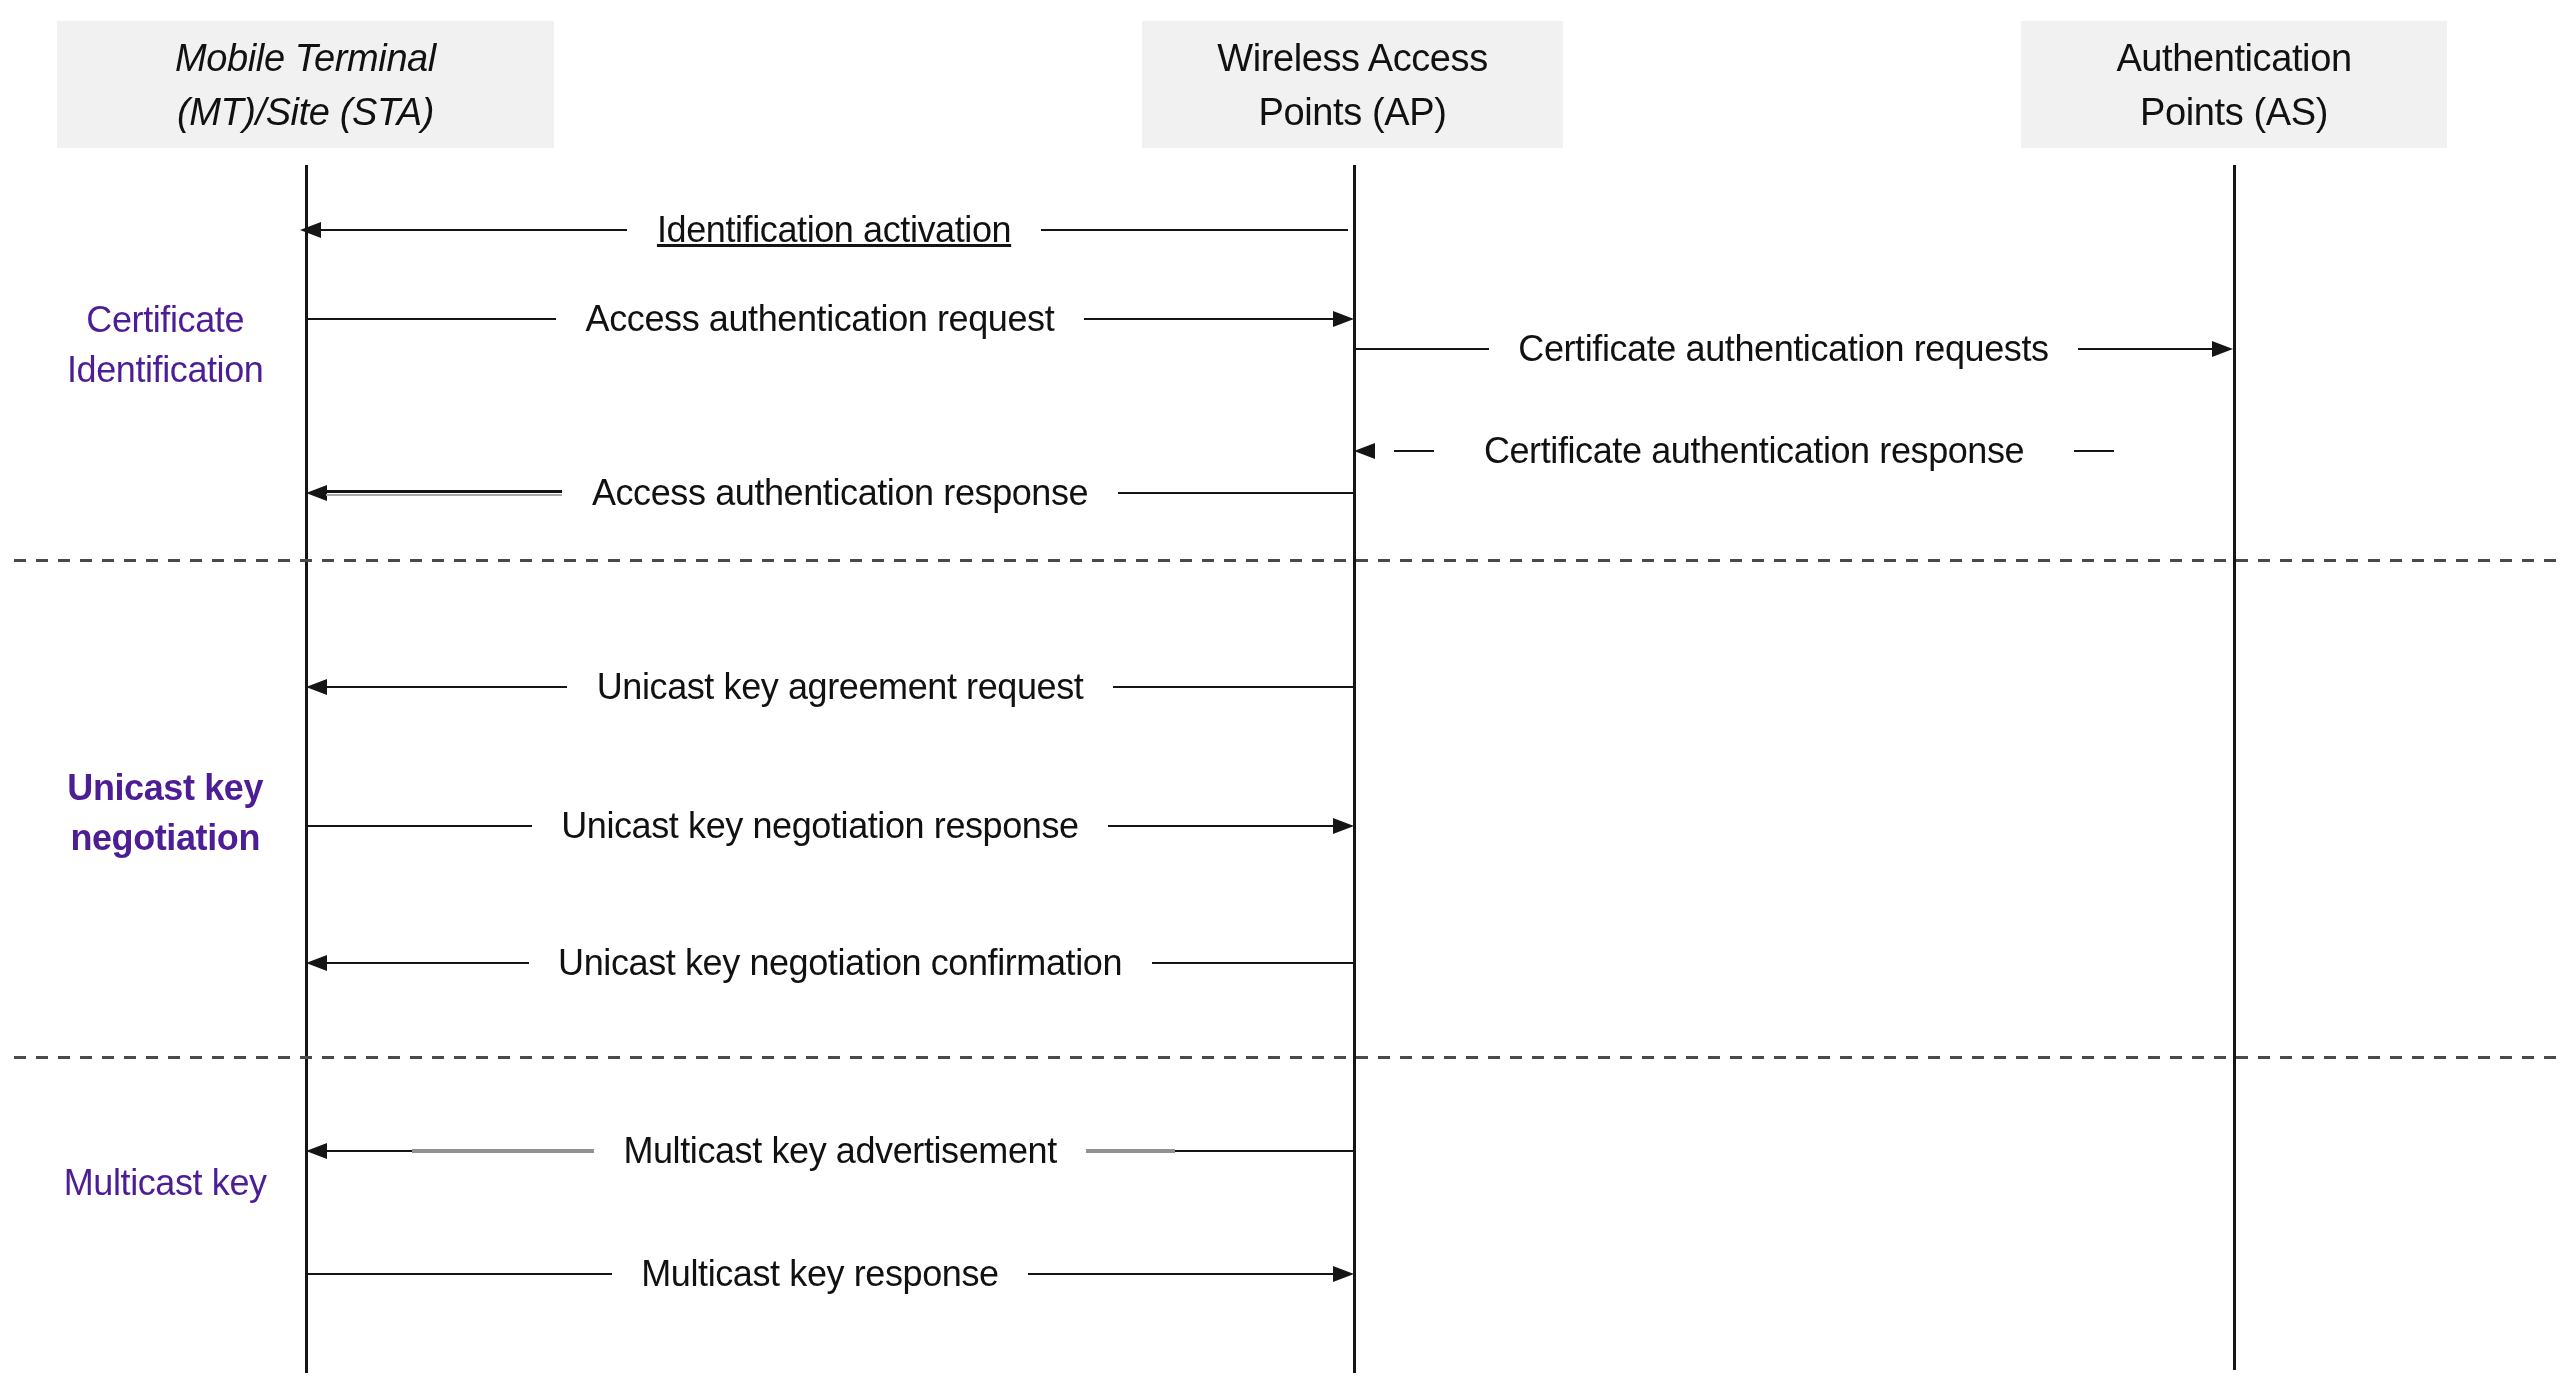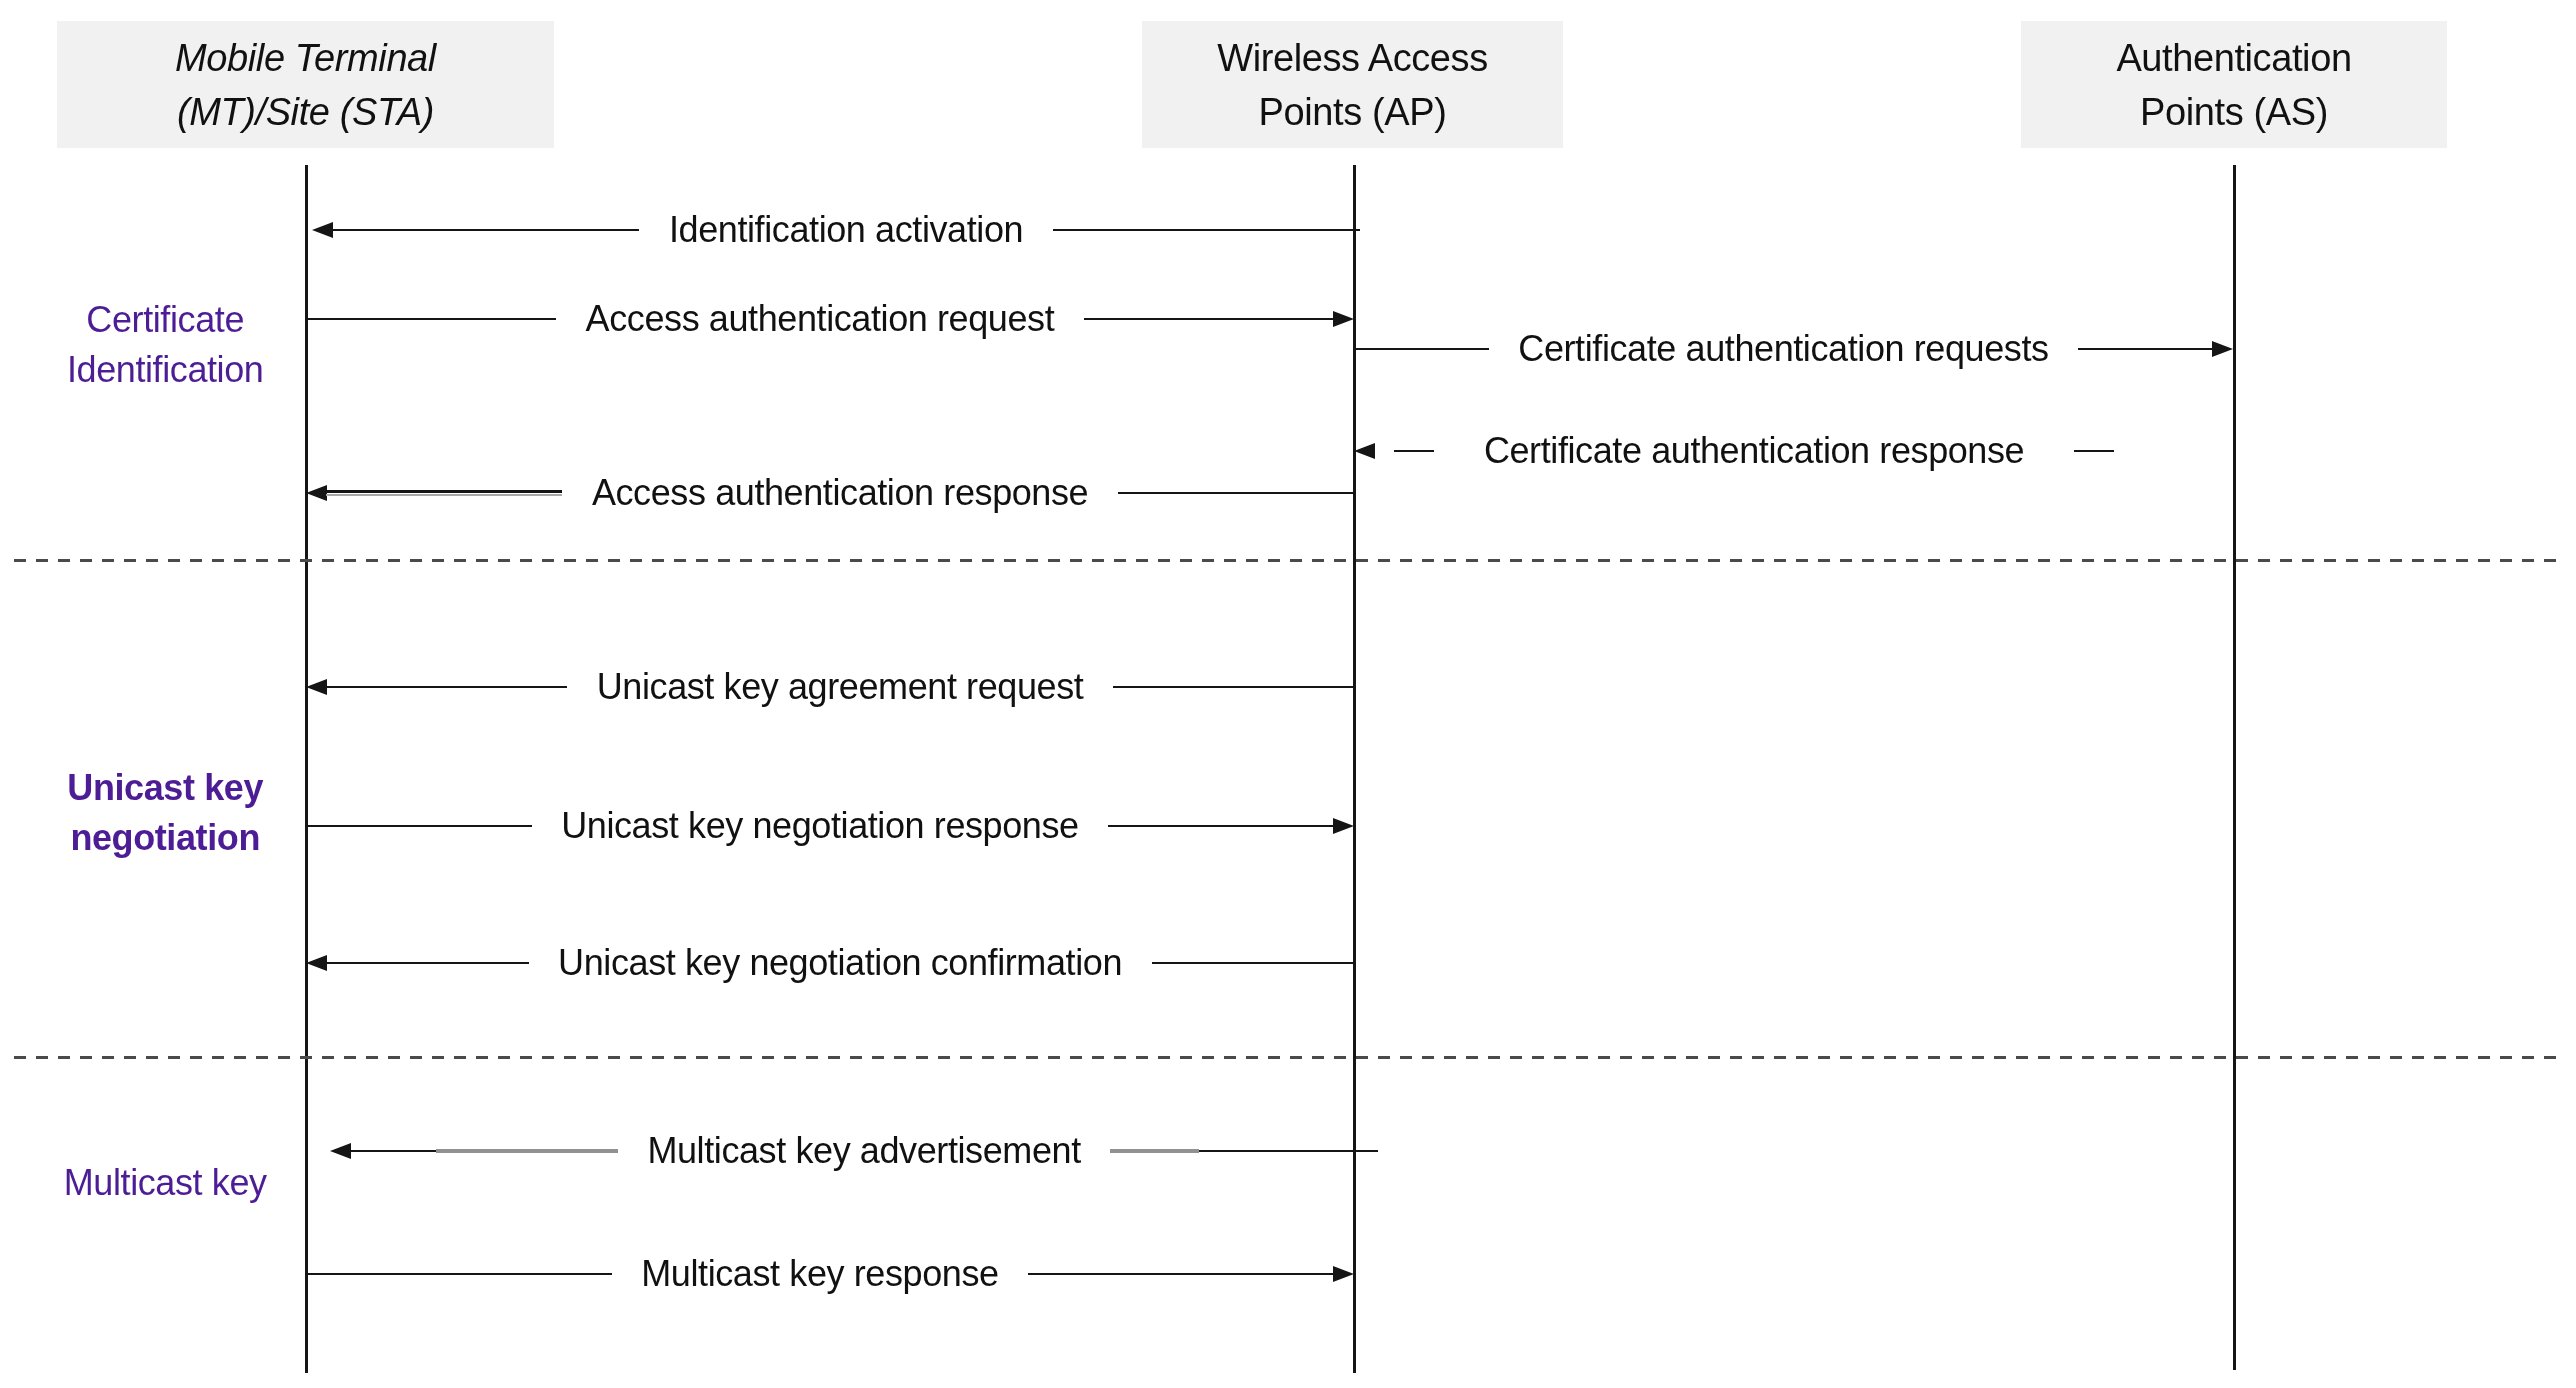--- a/index.html
+++ b/index.html
@@ -117,21 +117,21 @@
     <span>Identification</span>
   </div>
   <div class="phase" style="top:763px;font-weight:bold;">
     <span>Unicast key</span>
     <span>negotiation</span>
   </div>
   <div class="phase" style="top:1158px;">
     <span>Multicast key</span>
   </div>
 
-  <div class="msg" style="top:209px; left:312px; width:1048px;">
+  <div class="msg" style="top:209px; left:300px; width:1048px;text-decoration:underline;">
     <div class="ah left"></div>
     <div class="seg"></div>
     <div class="lbl">Identification activation</div>
     <div class="seg"></div>
   </div>
 
   <div class="msg" style="top:298px; left:306px; width:1048px;">
     <div class="seg"></div>
     <div class="lbl">Access authentication request</div>
     <div class="seg"></div>
@@ -173,21 +173,21 @@
     <div class="ah right"></div>
   </div>
 
   <div class="msg" style="top:942px; left:306px; width:1048px;">
     <div class="ah left"></div>
     <div class="seg"></div>
     <div class="lbl">Unicast key negotiation confirmation</div>
     <div class="seg"></div>
   </div>
 
-  <div class="msg" style="top:1130px; left:306px; width:1048px;margin-left:24px;">
+  <div class="msg" style="top:1130px; left:306px; width:1048px;">
     <div class="ah left"></div>
     <div class="seg split">
       <div class="black" style="width:32%;"></div>
       <div class="gray" style="flex:1;"></div>
     </div>
     <div class="lbl">Multicast key advertisement</div>
     <div class="seg split">
       <div class="gray" style="width:33%;"></div>
       <div class="black" style="flex:1;"></div>
     </div>

